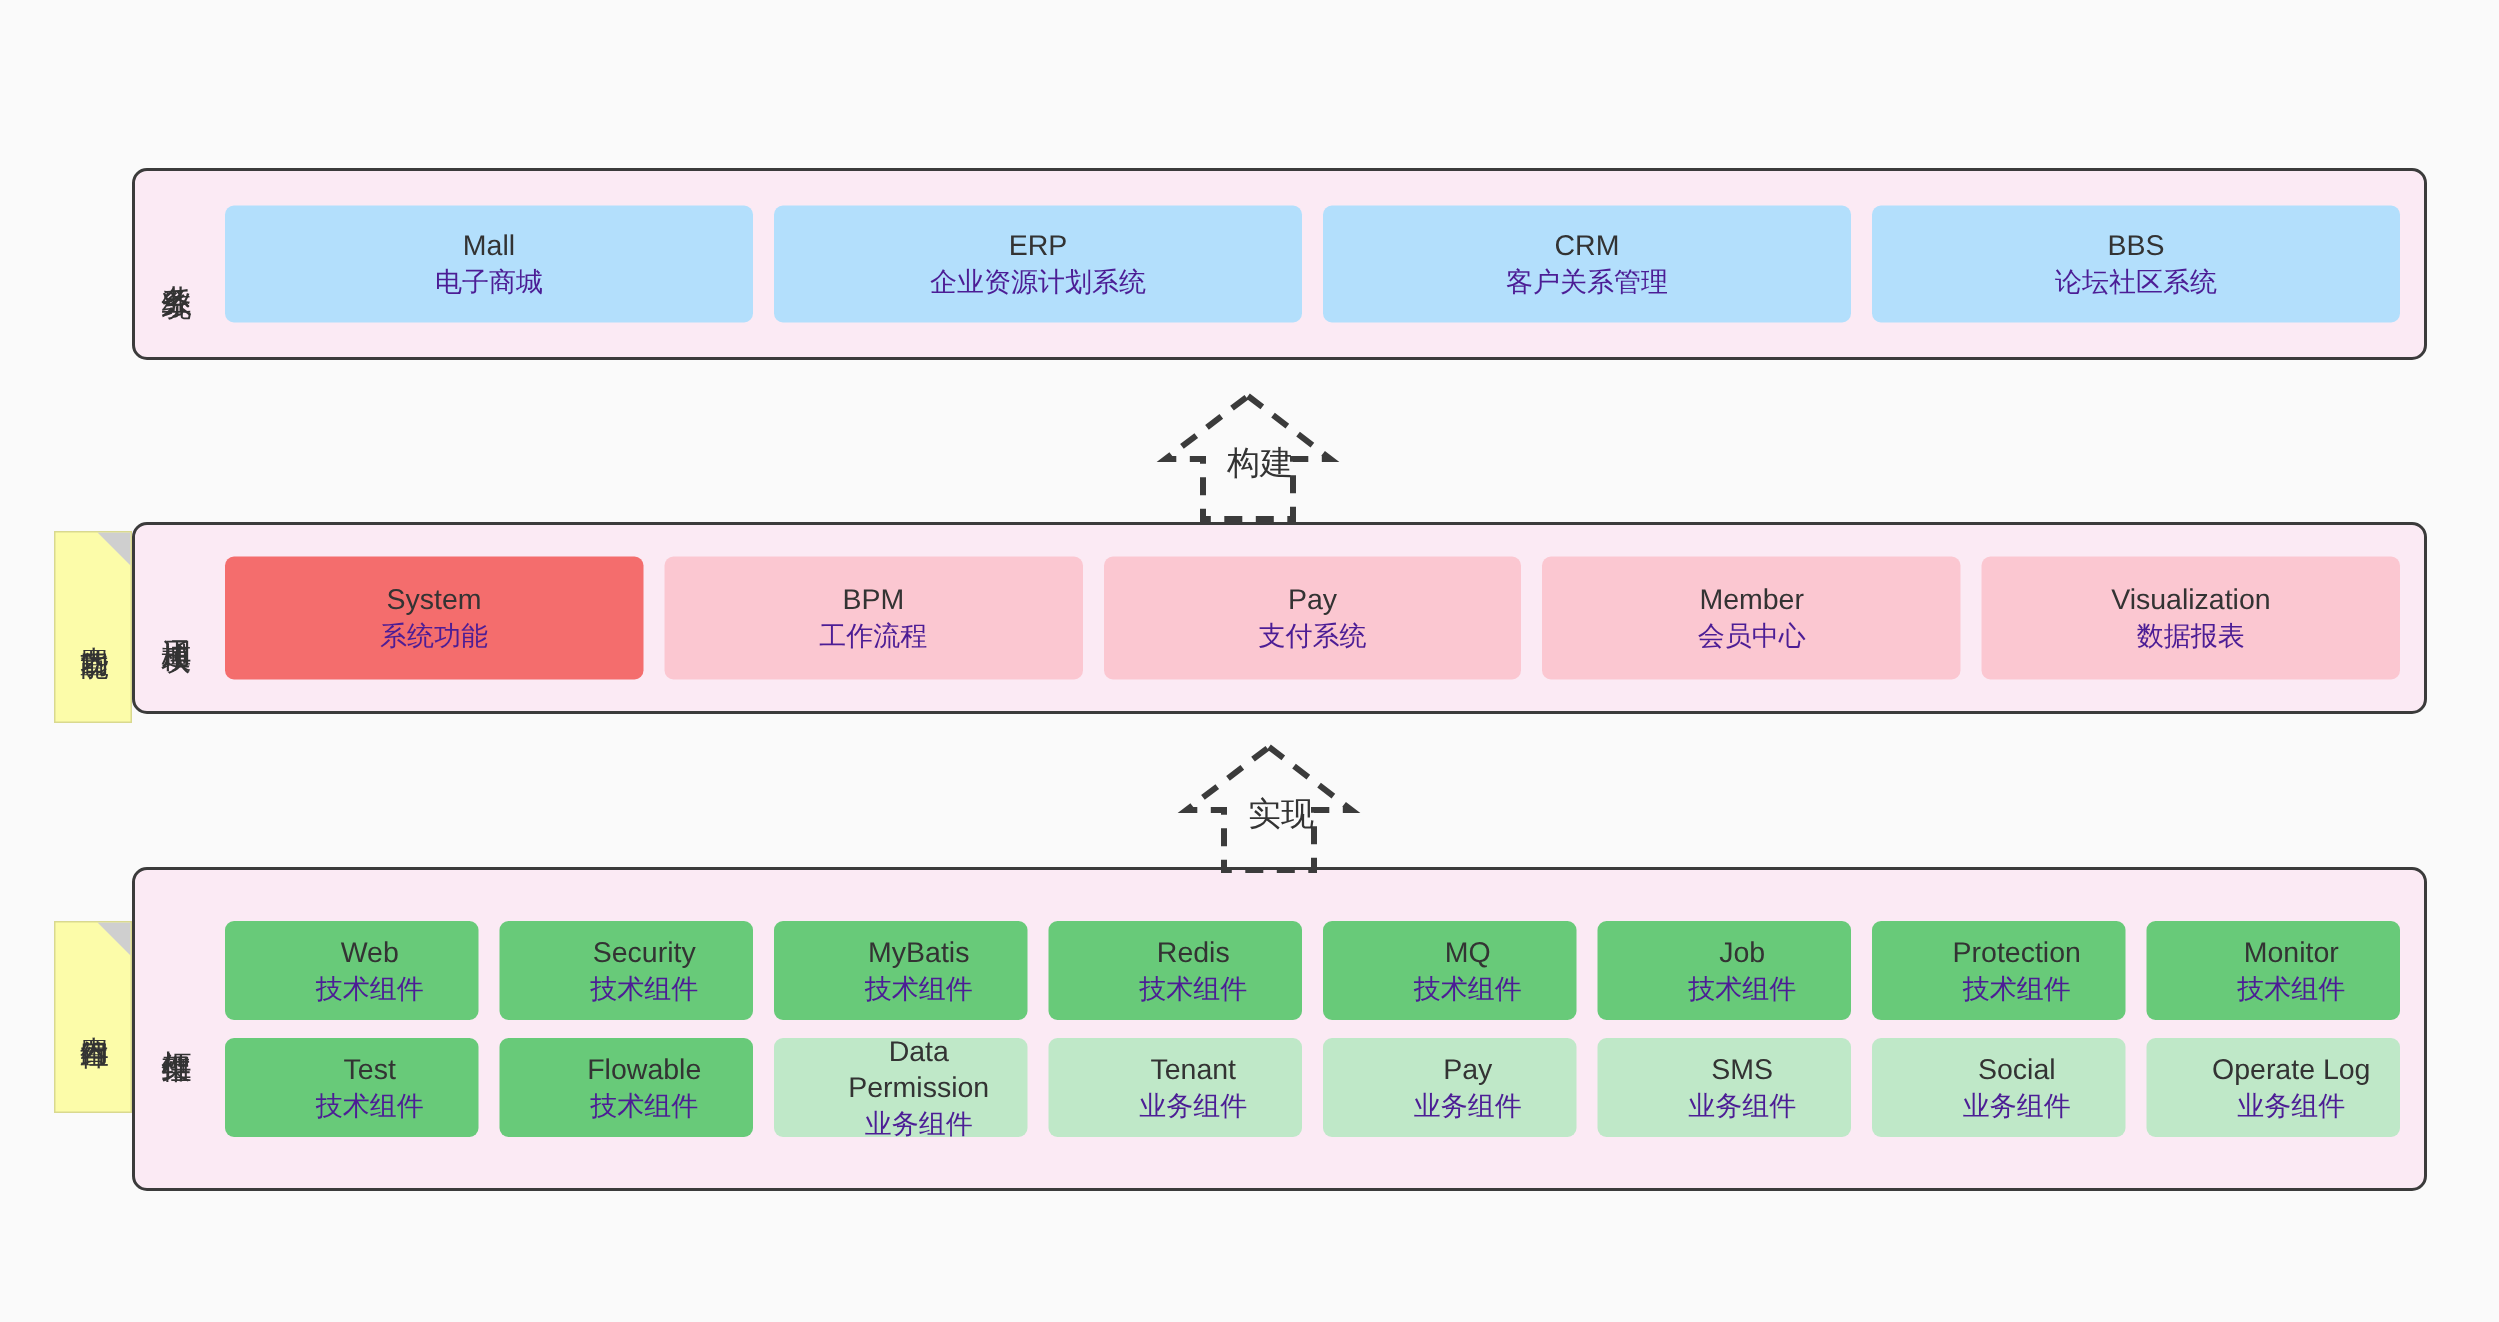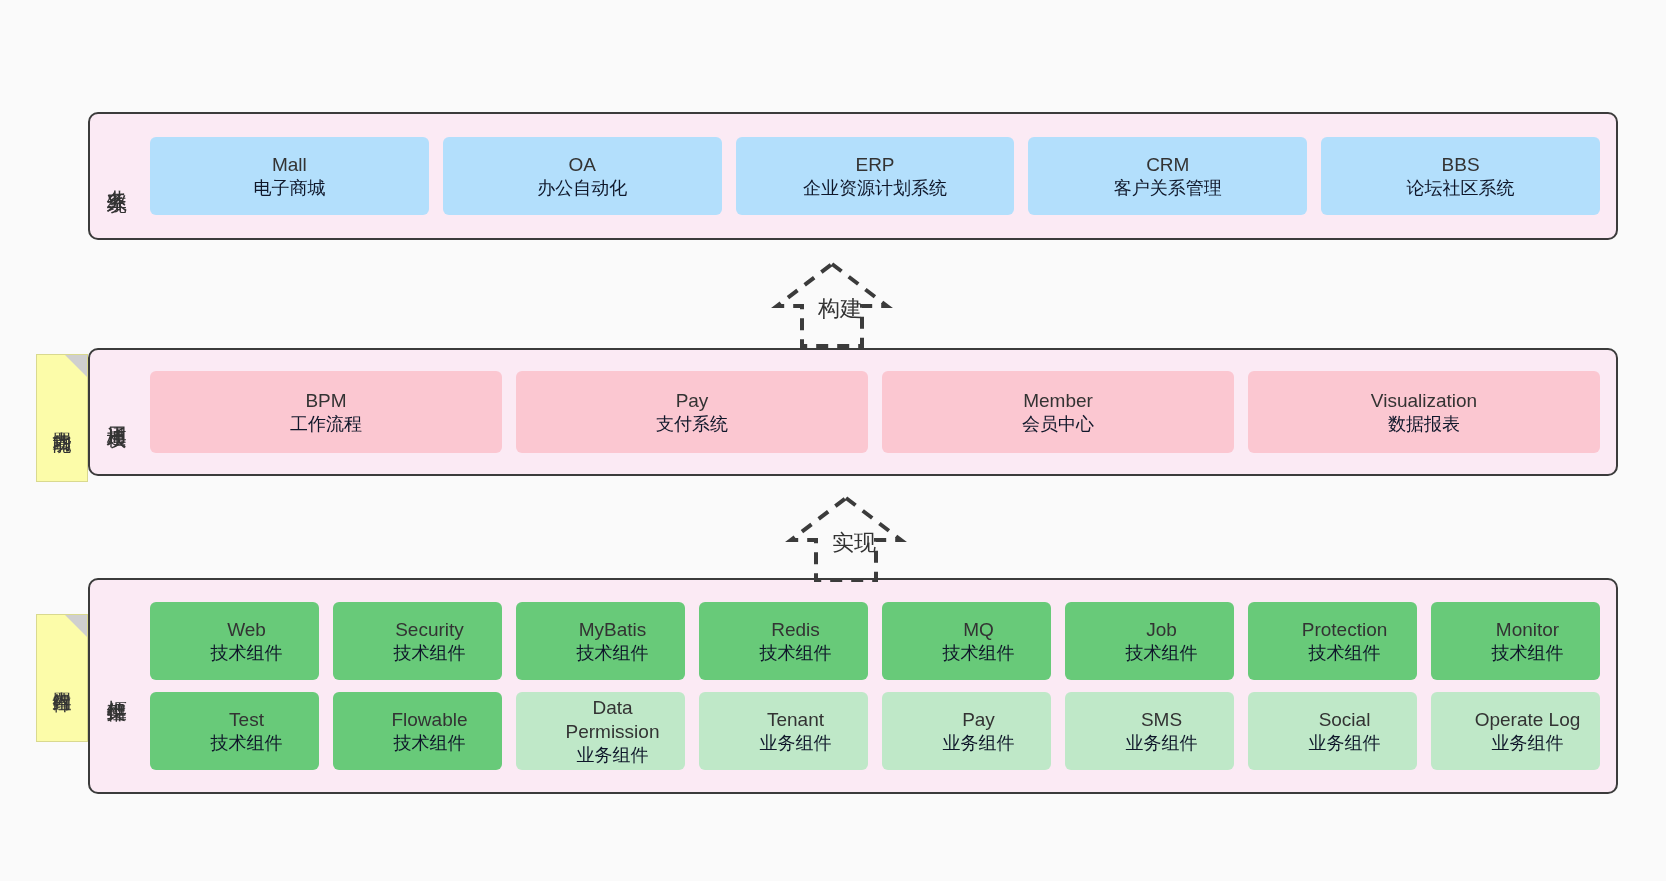--- a/index.html
+++ b/index.html
@@ -77,26 +77,26 @@
     line-height: 1.25;
     box-sizing: border-box;
     padding: 6px 4px;
   }
   .box .en {
     font-size: 19px;
     color: #333333;
   }
   .box .cn {
     font-size: 18px;
-    color: #0f172a;
+    color: #4c1d95;
   }
 
   .h-sys  { height: 78px; }
   .h-mod  { height: 82px; }
-  .h-comp { height: 78px; padding-left: 28px; }
+  .h-comp { height: 66px; padding-left: 28px; }
 
   
   .c-blue       { background: #b3dffc; }
   .c-red        { background: #f46d6d; }
   .c-pink       { background: #fbc7d1; }
   .c-green      { background: #68ca79; }
   .c-lightgreen { background: #bfe8c8; }
 
   
   .note {
@@ -143,24 +143,20 @@
 
 <div class="band" id="band-business" style="left:88px; top:112px; width:1530px; height:128px;">
   <div class="band-title">业务系统</div>
   <div class="band-items">
 
     <div class="box h-sys c-blue">
       <span class="en">Mall</span>
       <span class="cn">电子商城</span>
     </div>
     <div class="box h-sys c-blue">
-      <span class="en">OA</span>
-      <span class="cn">办公自动化</span>
-    </div>
-    <div class="box h-sys c-blue">
       <span class="en">ERP</span>
       <span class="cn">企业资源计划系统</span>
     </div>
     <div class="box h-sys c-blue">
       <span class="en">CRM</span>
       <span class="cn">客户关系管理</span>
     </div>
     <div class="box h-sys c-blue">
       <span class="en">BBS</span>
       <span class="cn">论坛社区系统</span>
@@ -178,20 +174,24 @@
 
 <div class="note" style="left:36px; top:354px; width:52px; height:128px;">
   <span class="fold"></span>
   <span>内置功能</span>
 </div>
 
 <div class="band" id="band-common" style="left:88px; top:348px; width:1530px; height:128px;">
   <div class="band-title">通用模块</div>
   <div class="band-items">
 
+    <div class="box h-mod c-red">
+      <span class="en">System</span>
+      <span class="cn">系统功能</span>
+    </div>
     <div class="box h-mod c-pink">
       <span class="en">BPM</span>
       <span class="cn">工作流程</span>
     </div>
     <div class="box h-mod c-pink">
       <span class="en">Pay</span>
       <span class="cn">支付系统</span>
     </div>
     <div class="box h-mod c-pink">
       <span class="en">Member</span>

